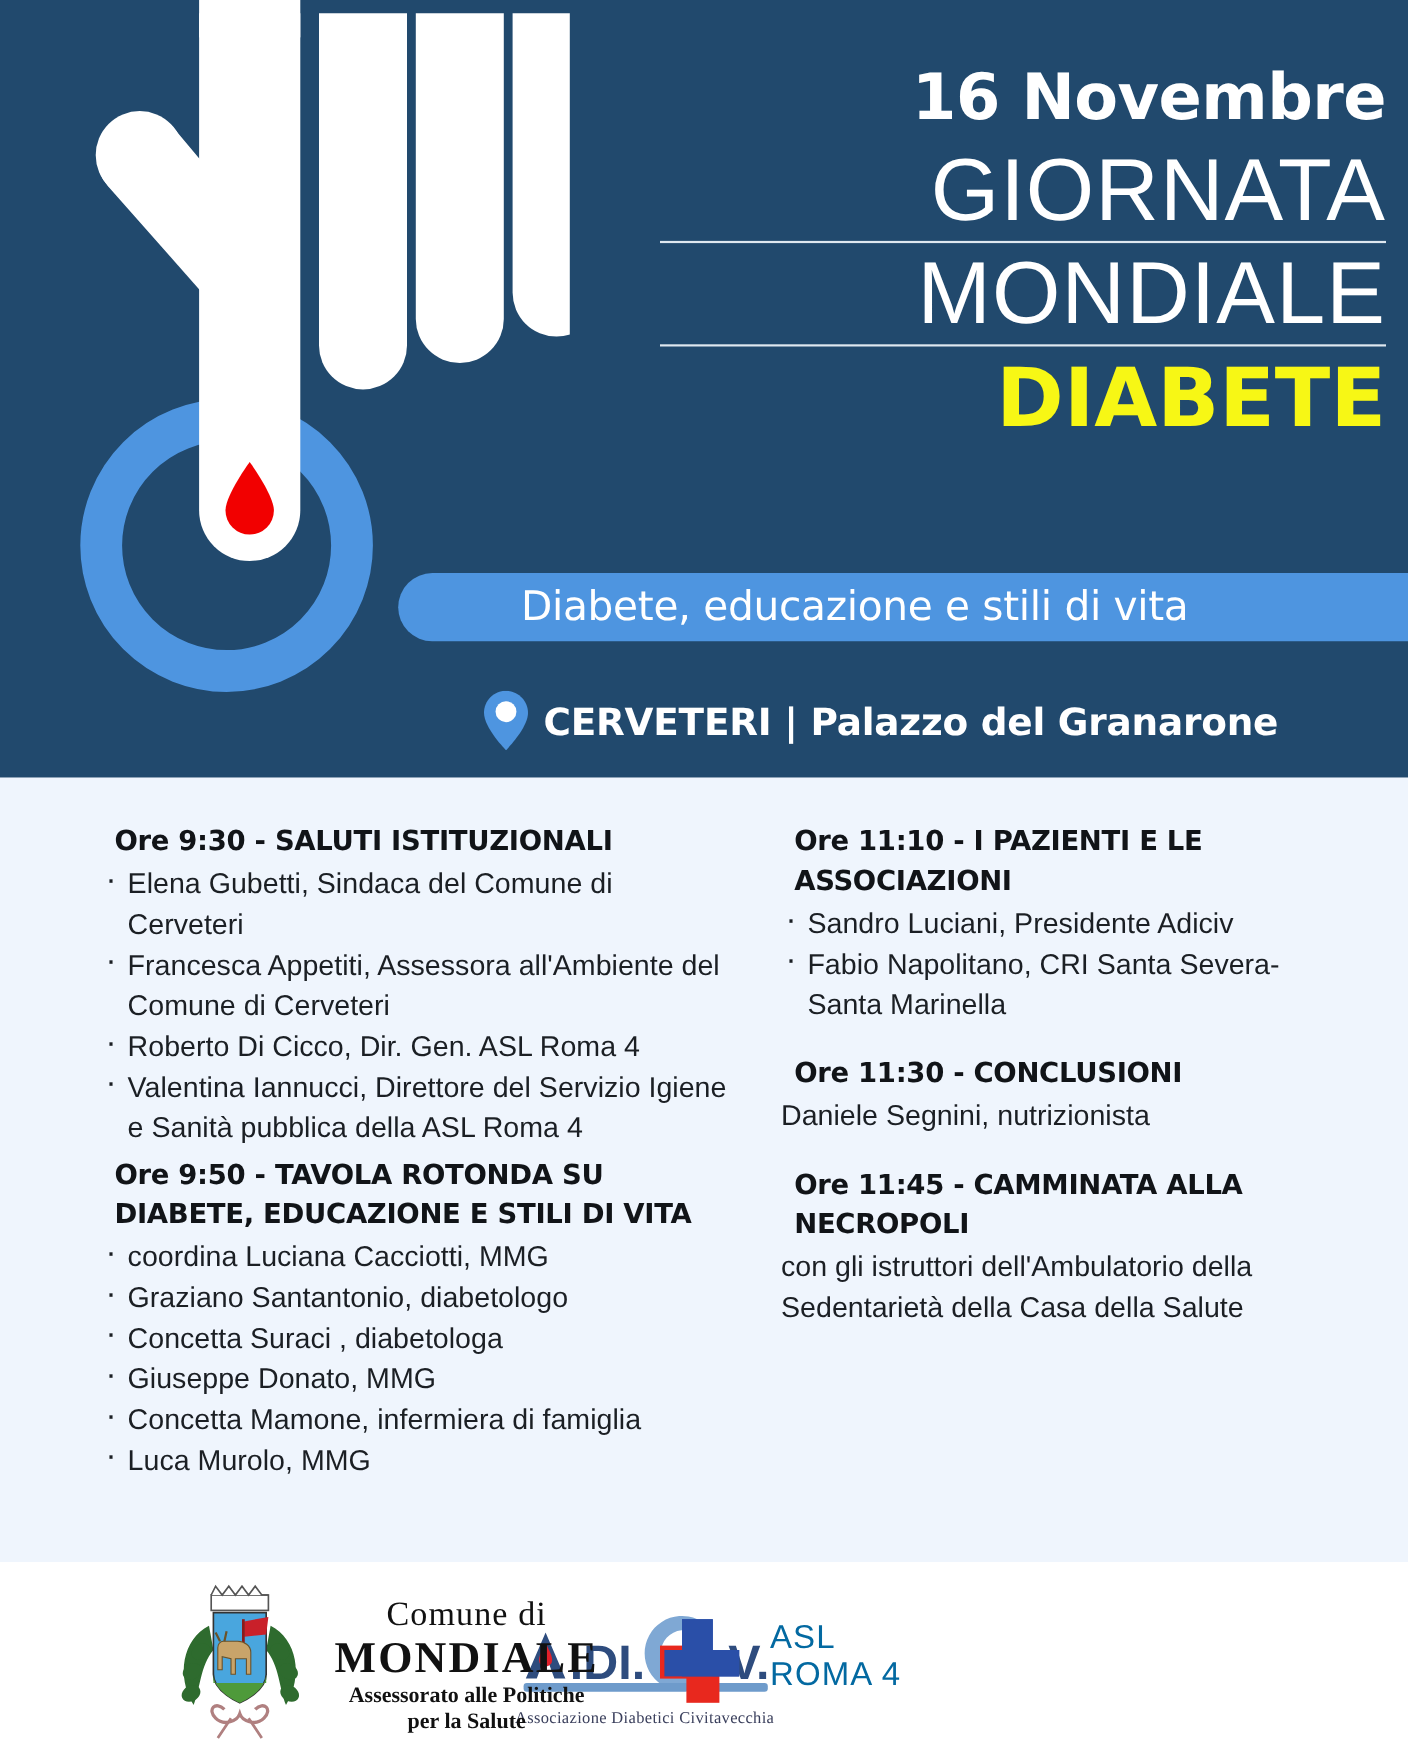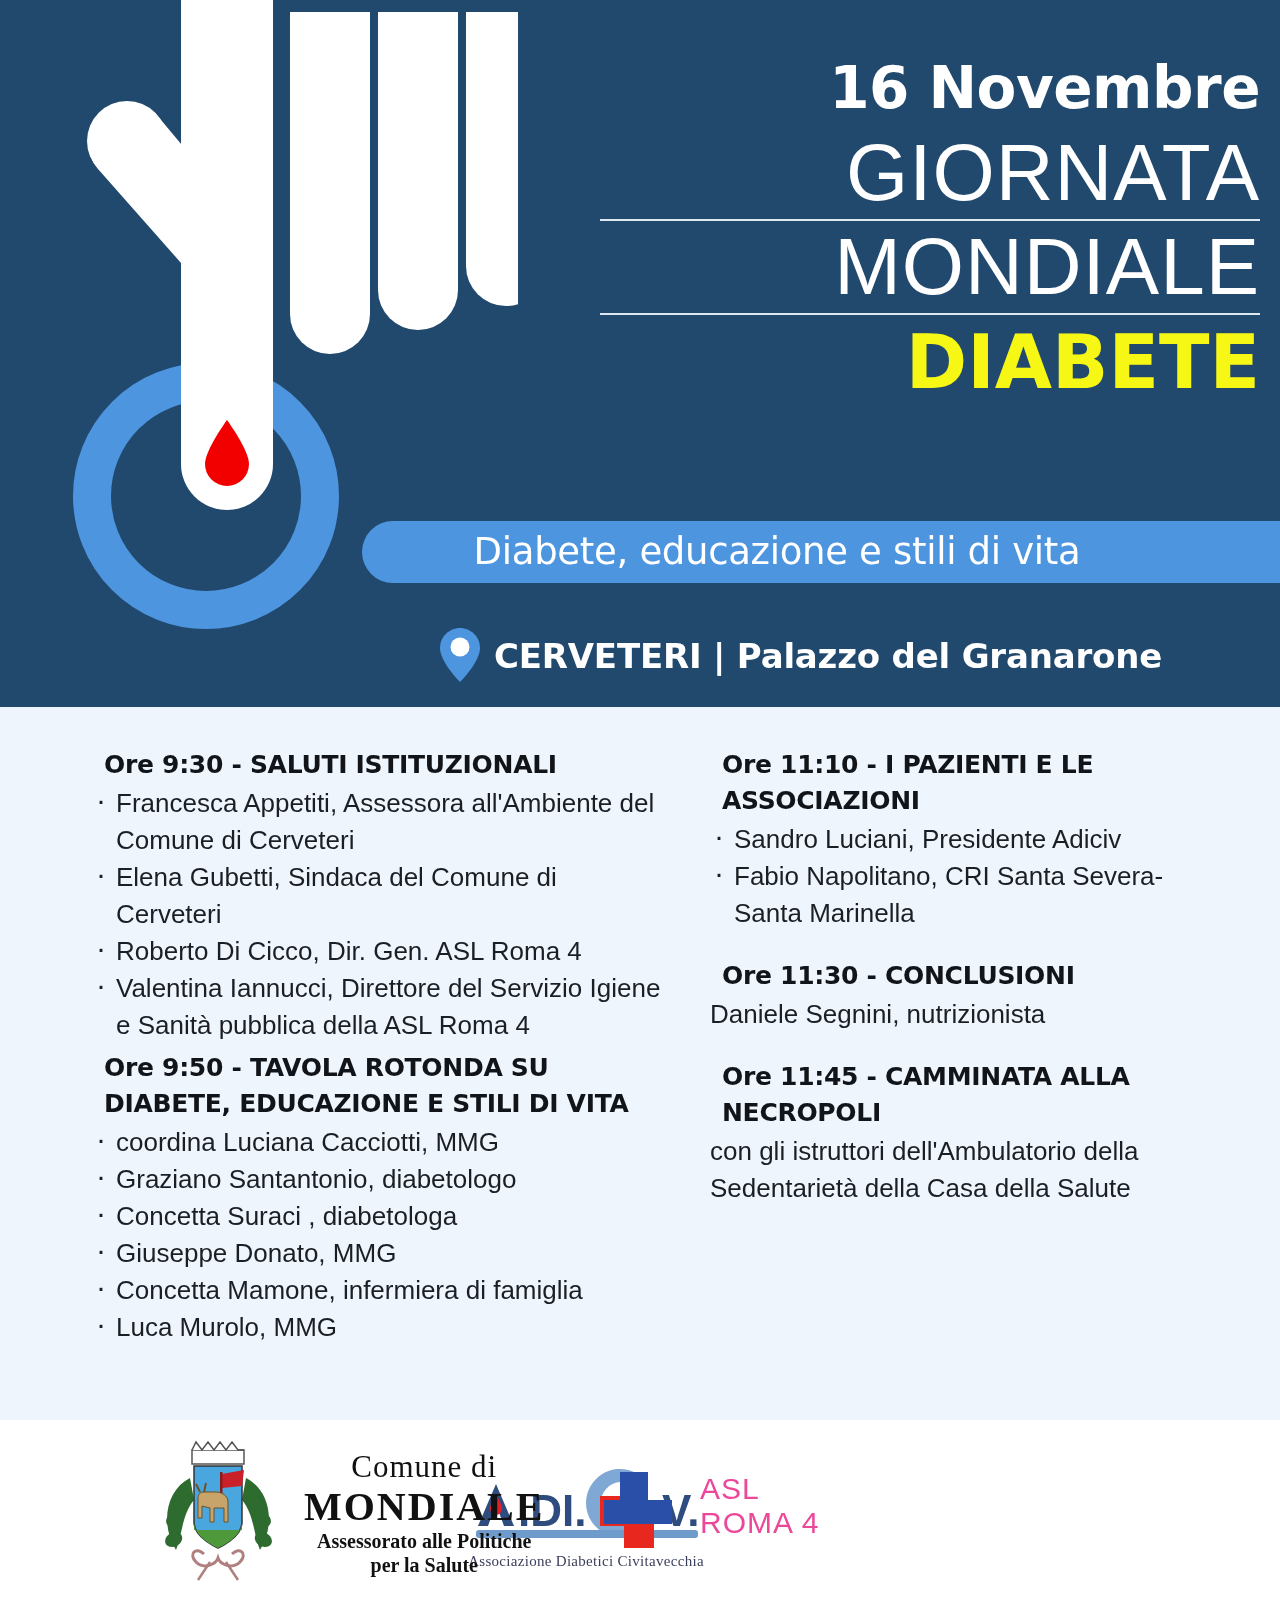--- a/index.html
+++ b/index.html
@@ -128,21 +128,21 @@
   }
   .comune-l3{
     font-family:"Liberation Serif", serif;font-weight:bold;
     font-size:20px;line-height:24px;color:#111111;
   }
 
   .logo-asl{left:586px;top:38px;}
   .asl-text{margin-left:18px;}
   .asl-l{
     font-family:"Liberation Sans", sans-serif;font-size:30px;line-height:34px;
-    color:#ec4899;letter-spacing:1px;
+    color:#0369a1;letter-spacing:1px;
   }
 
   .logo-adiciv{left:900px;top:34px;text-align:center;margin-top:44px;}
   .adiciv-sub{
     font-family:"Liberation Serif", serif;font-size:15px;line-height:18px;
     color:#3A3F5C;margin-top:2px;letter-spacing:0.3px;
   }
 </style>
 </head>
 <body>
@@ -197,22 +197,22 @@
   </div>
 
   <div class="program">
     <div class="cols">
 
       <div class="col col-left">
 
         <div class="sec">
           <p class="sec-title">Ore 9:30 - SALUTI ISTITUZIONALI</p>
           <ul class="bullets">
+            <li>Elena Gubetti, Sindaca del Comune di Cerveteri</li>
             <li>Francesca Appetiti, Assessora all'Ambiente del Comune di Cerveteri</li>
-            <li>Elena Gubetti, Sindaca del Comune di Cerveteri</li>
             <li>Roberto Di Cicco, Dir. Gen. ASL Roma 4</li>
             <li>Valentina Iannucci, Direttore del Servizio Igiene e Sanità pubblica della ASL Roma 4</li>
           </ul>
         </div>
 
         <div class="sec">
           <p class="sec-title">Ore 9:50 - TAVOLA ROTONDA SU DIABETE, EDUCAZIONE E STILI DI VITA</p>
           <ul class="bullets">
             <li>coordina Luciana Cacciotti, MMG</li>
             <li>Graziano Santantonio, diabetologo</li>

